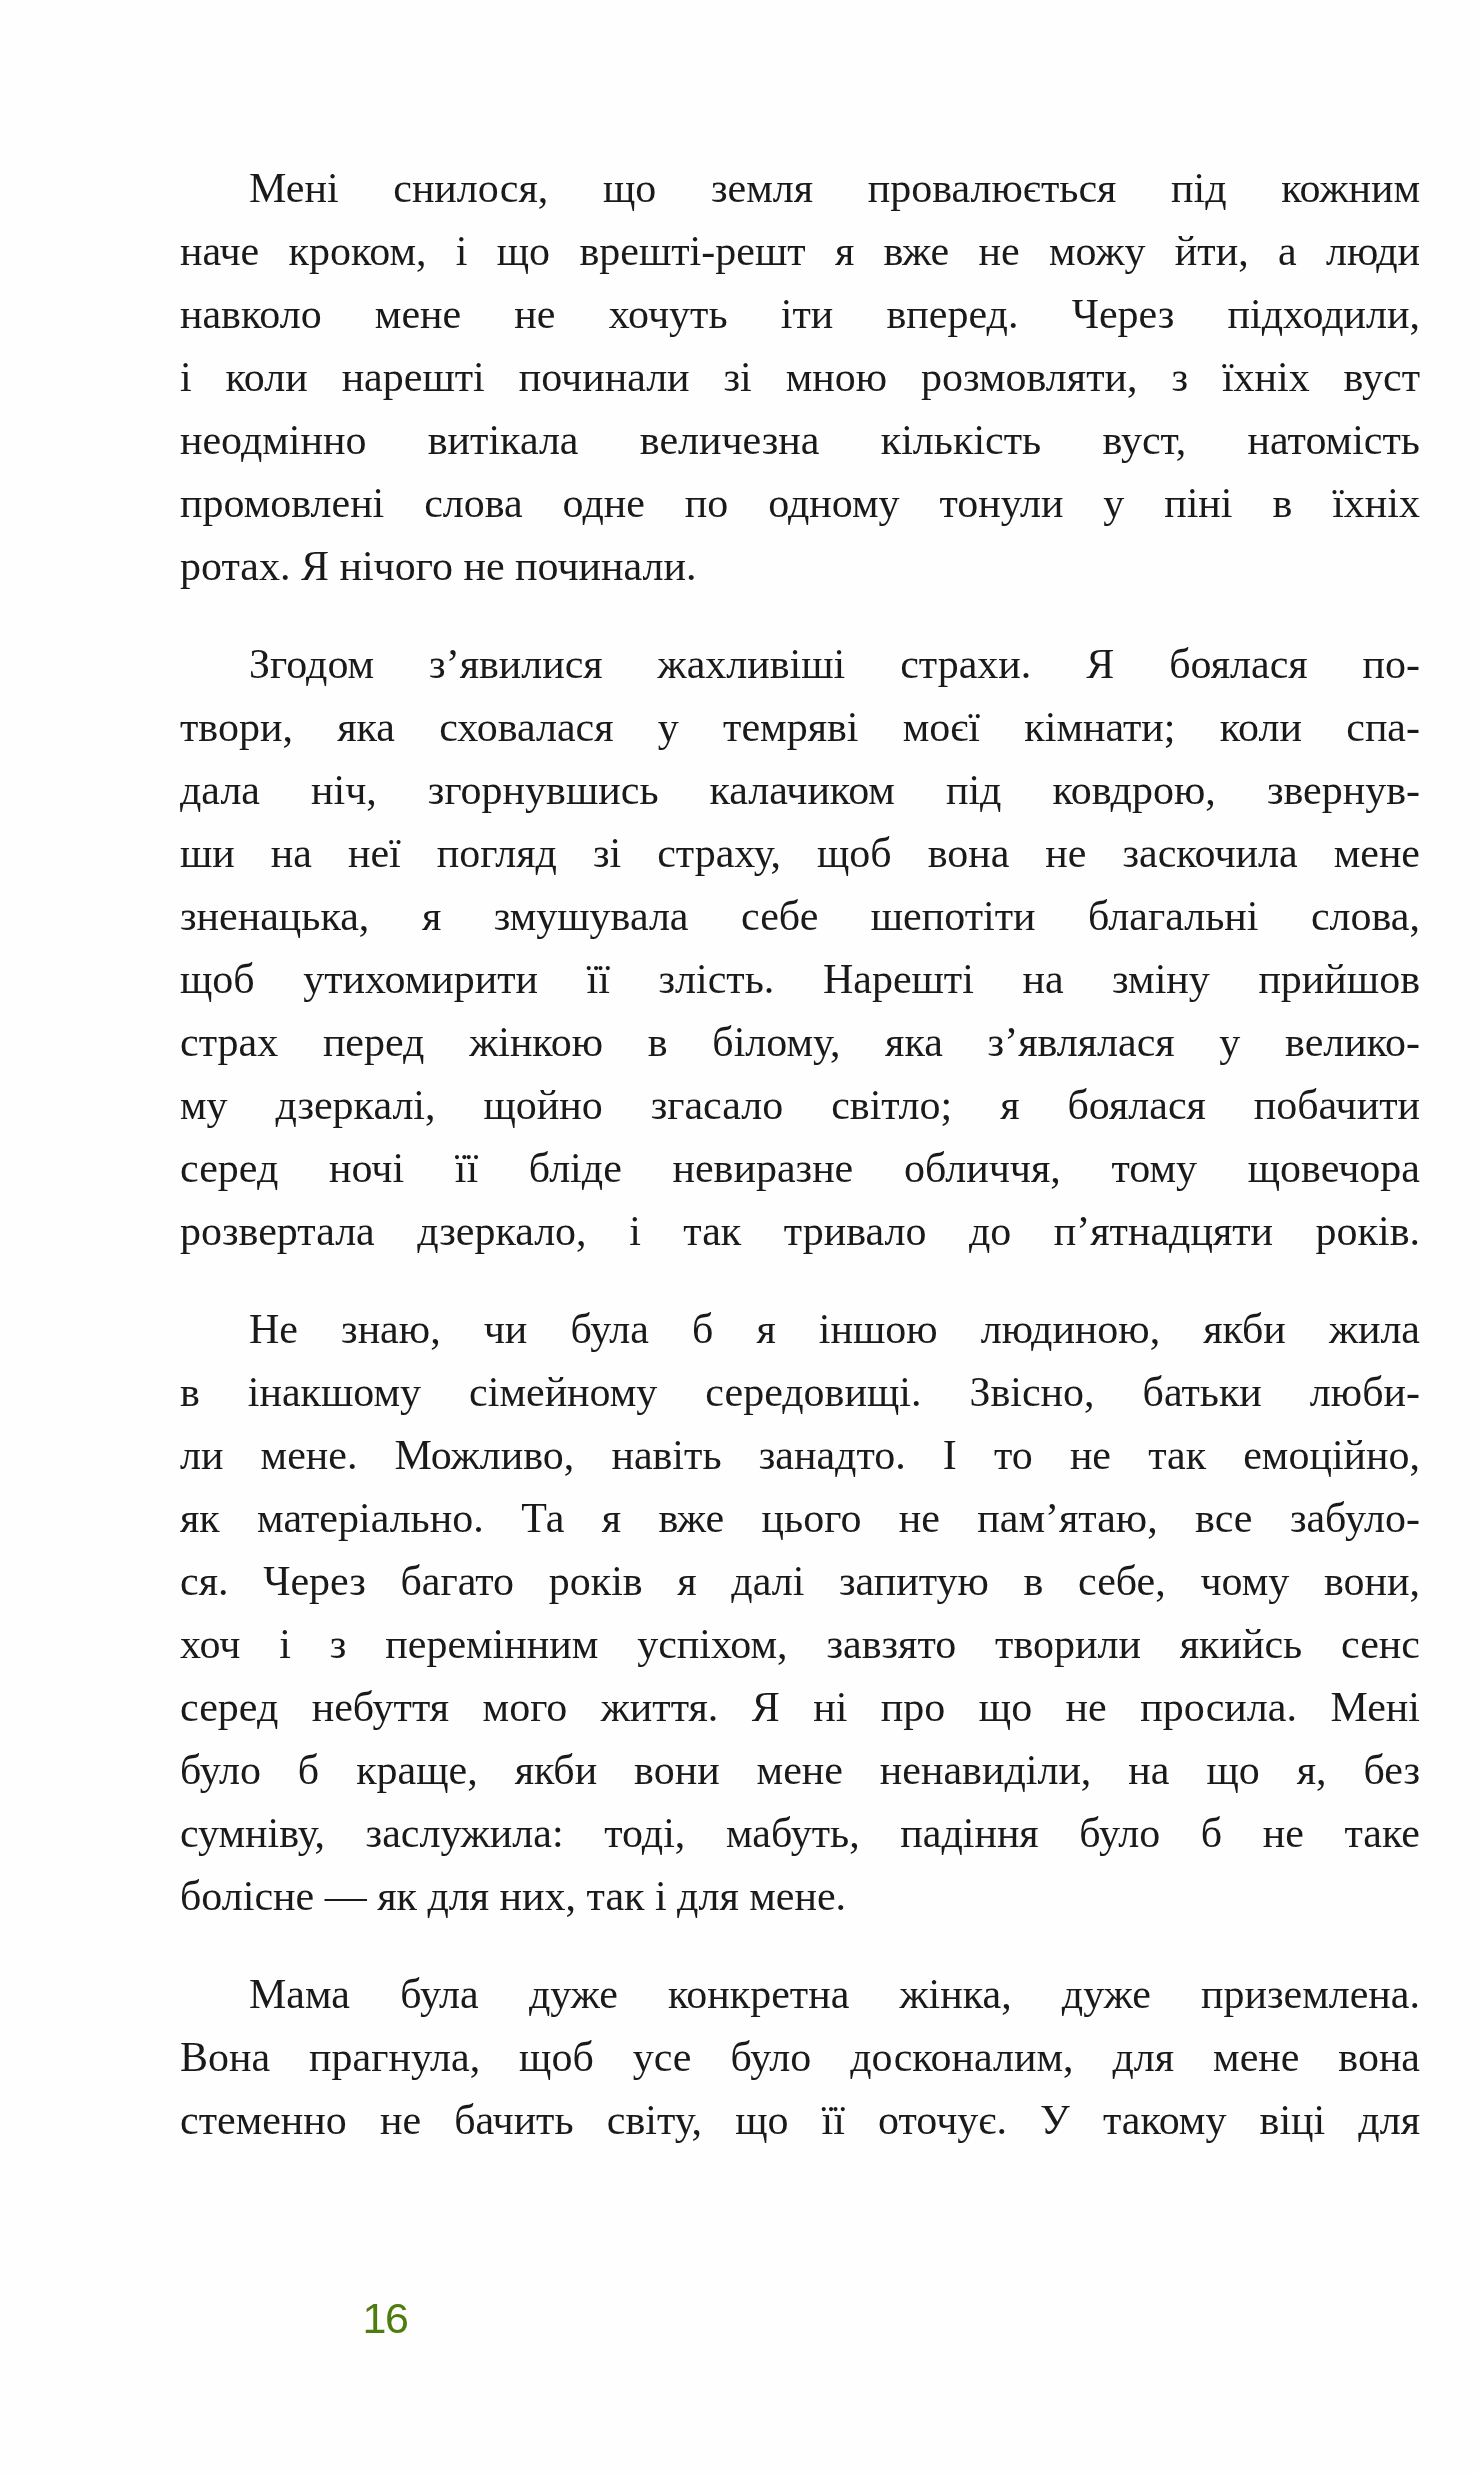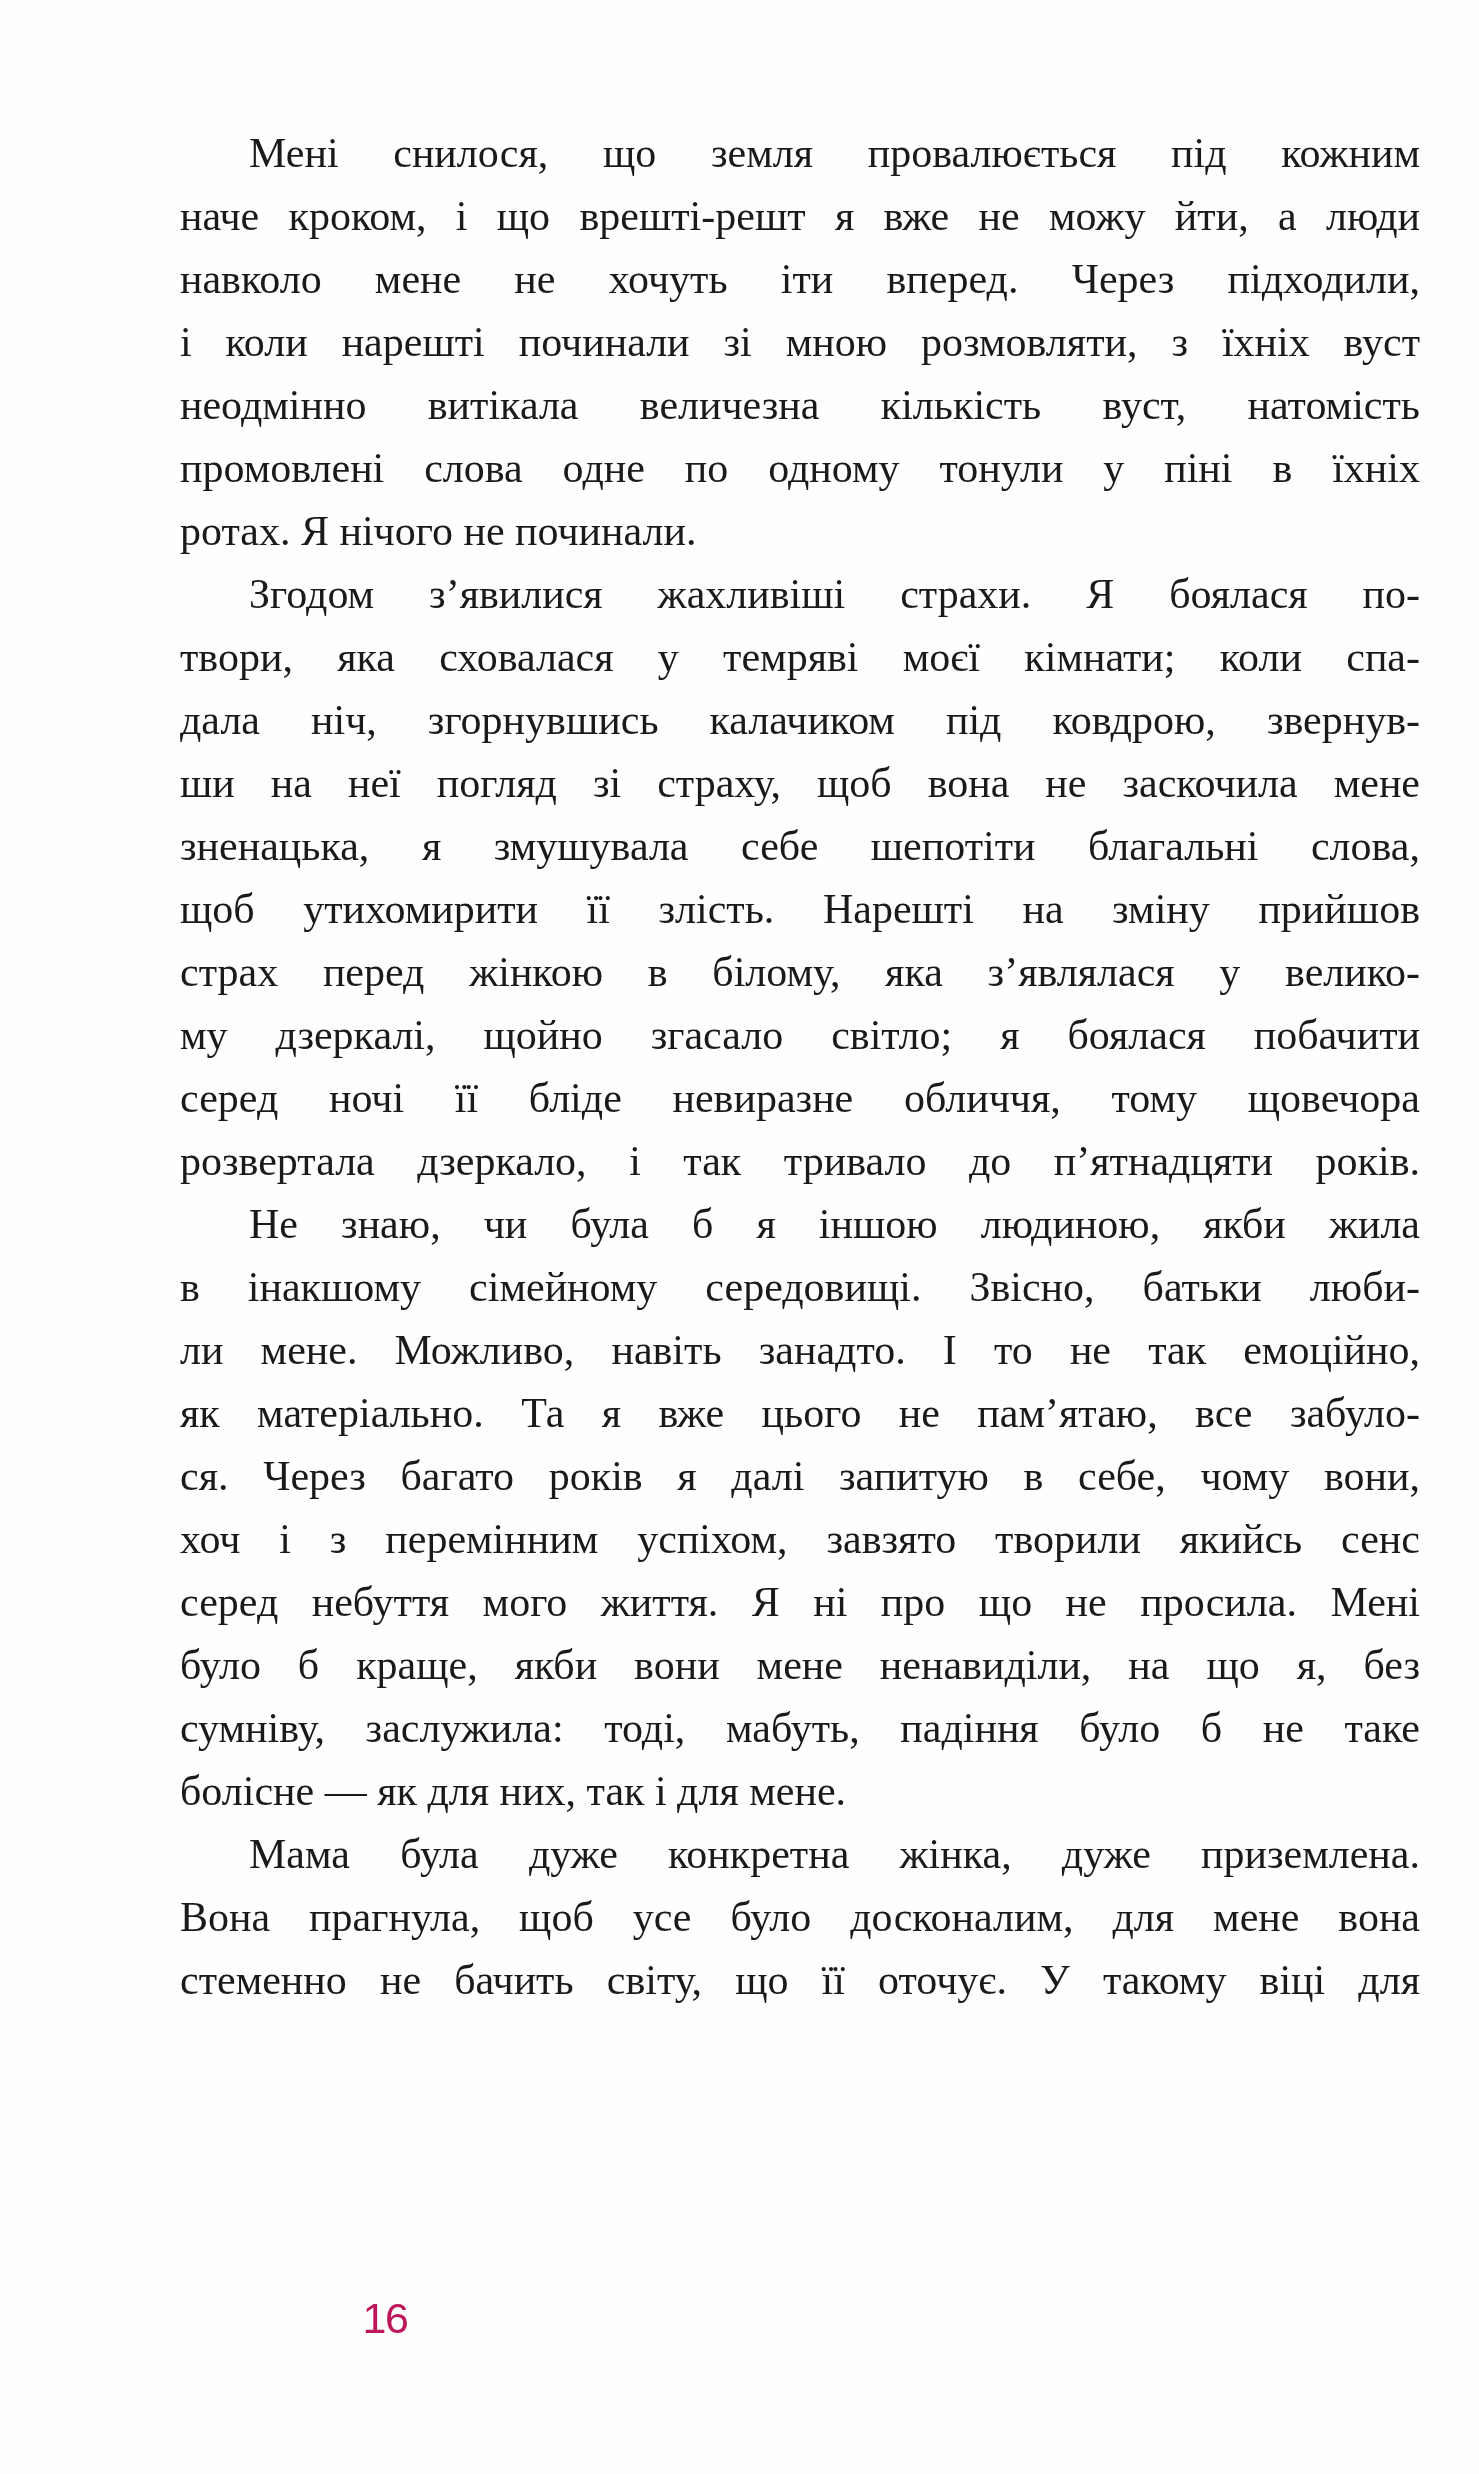--- a/index.html
+++ b/index.html
@@ -29,35 +29,36 @@
   }
   .line {
     height: 63px;
     line-height: 63px;
     text-align: justify;
     text-align-last: justify;
     white-space: normal;
   }
   .line.indent {
     text-indent: 69px;
+    margin-top: 35px;
   }
   .line.end {
     text-align-last: left;
   }
   .folio {
     position: absolute;
     left: 354px;
     top: 2294px;
     width: 62px;
     text-align: center;
     font-family: "Liberation Sans", sans-serif;
     font-size: 43px;
     line-height: 48px;
     letter-spacing: -1.5px;
-    color: #be185d;
+    color: #4d7c0f;
   }
 </style>
 </head>
 <body>
 
 <main class="page">
   <section class="text-block" id="text-block">
       <div class="line indent">Мені снилося, що земля провалюється під кожним</div>
       <div class="line">наче кроком, і що врешті-решт я вже не можу йти, а люди</div>
       <div class="line">навколо мене не хочуть іти вперед. Через підходили,</div>

